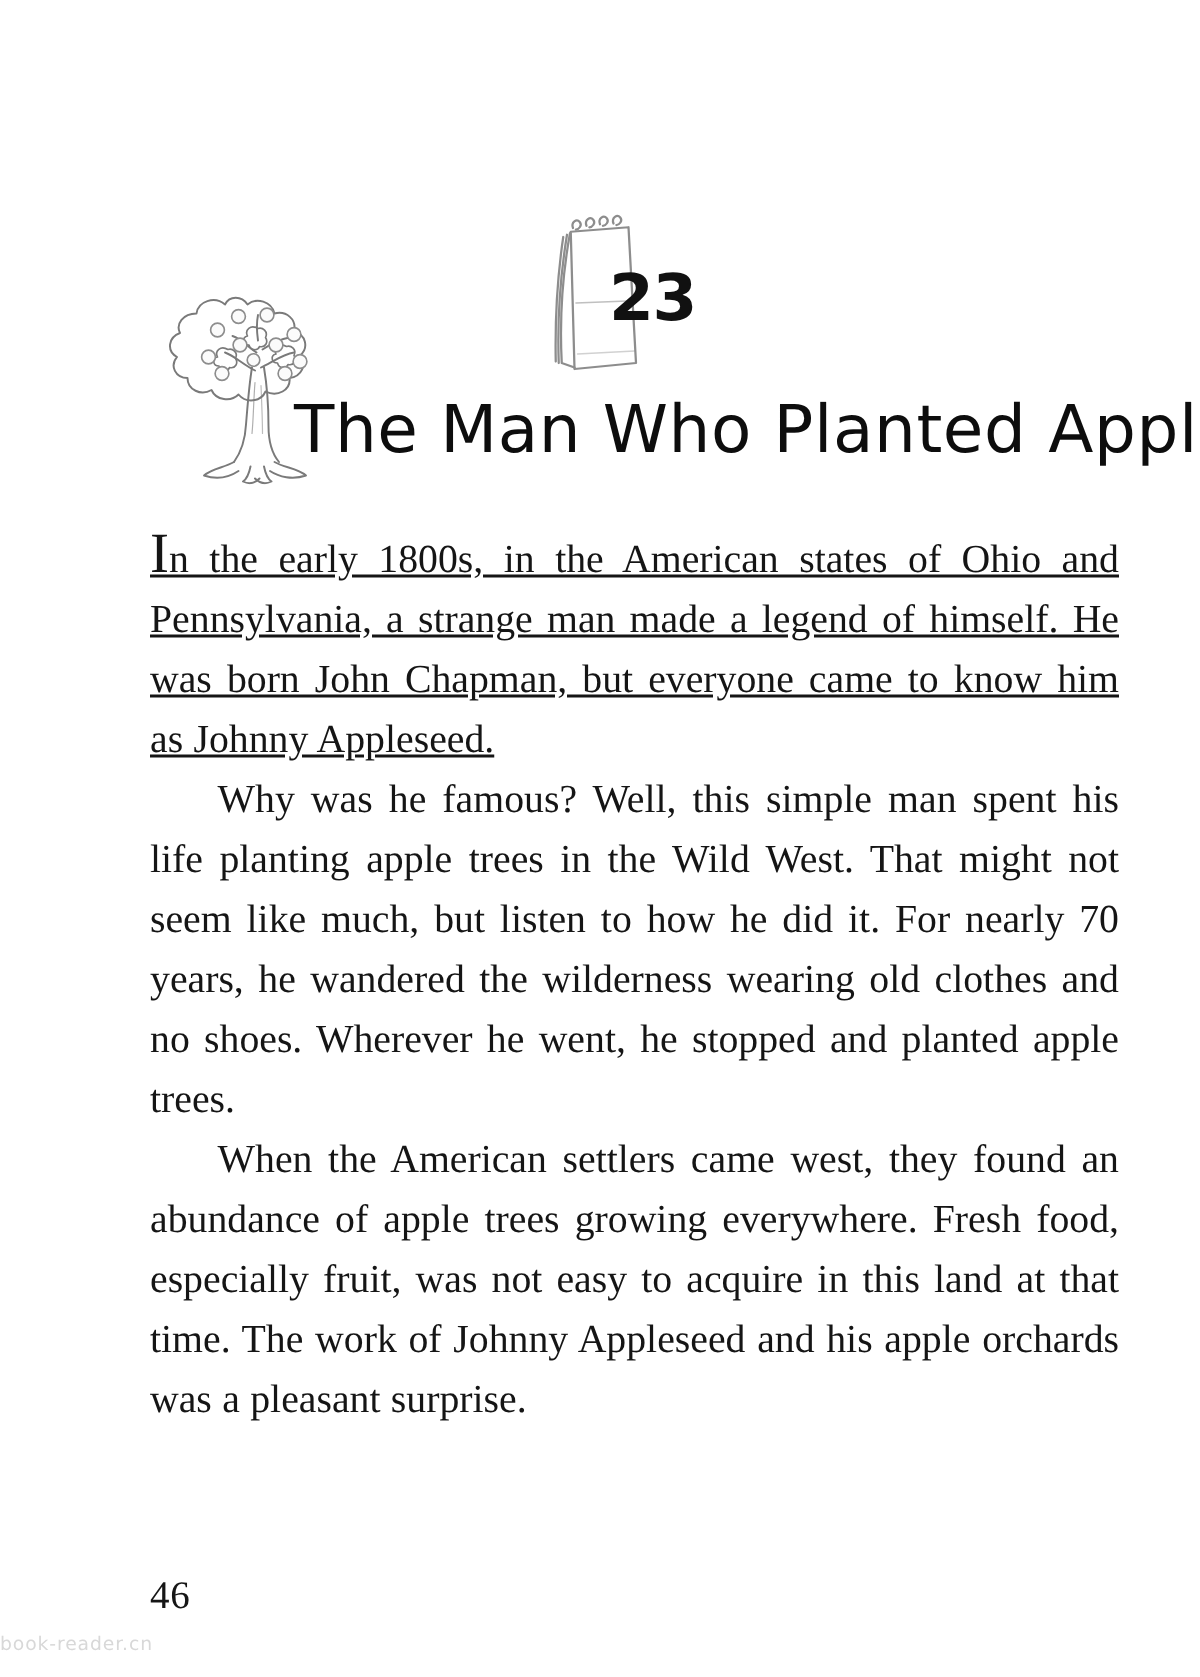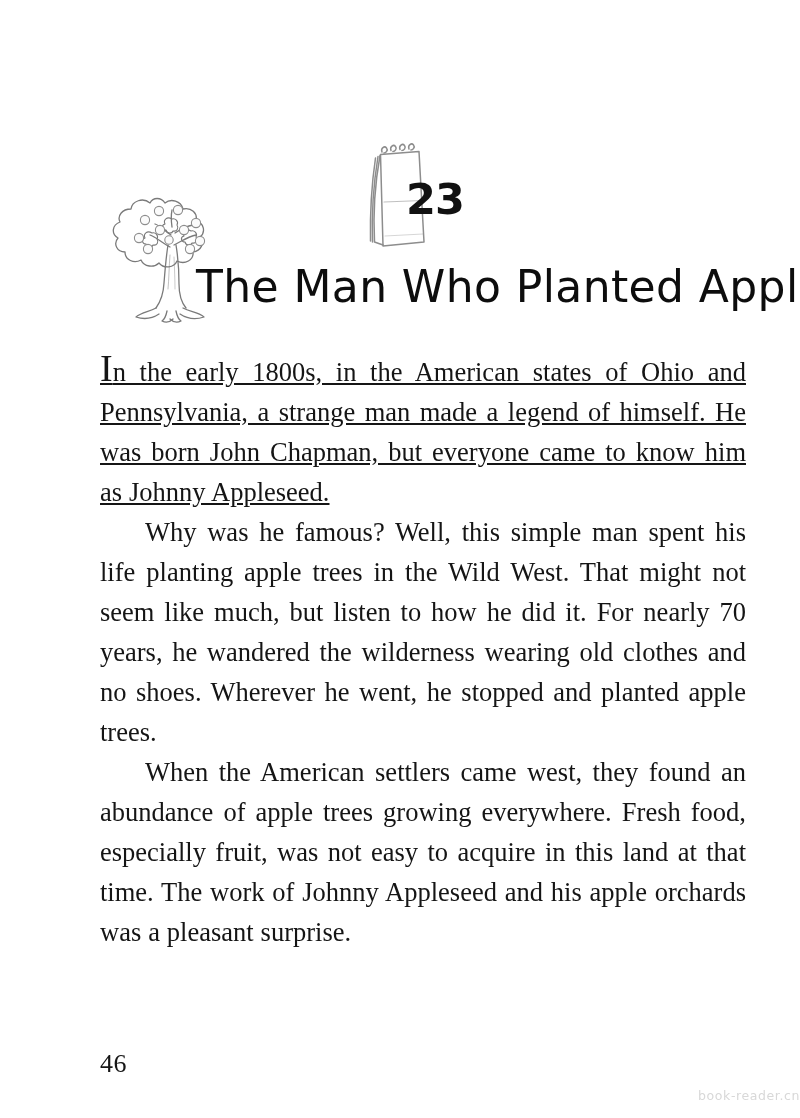--- a/index.html
+++ b/index.html
@@ -115,21 +115,21 @@
     color: #161616;
     letter-spacing: 0.5px;
     margin-top: 44px;
   }
 
   .watermark {
     position: absolute;
     left: 0;
     top: 1088px;
     width: 800px;
-    text-align: right;
+    text-align: left;
     font-family: "DejaVu Sans", "Liberation Sans", sans-serif;
     font-size: 12.5px;
     letter-spacing: 0.6px;
     color: #d8d8d8;
   }
 </style>
 </head>
 <body>
 
 <div class="page">

